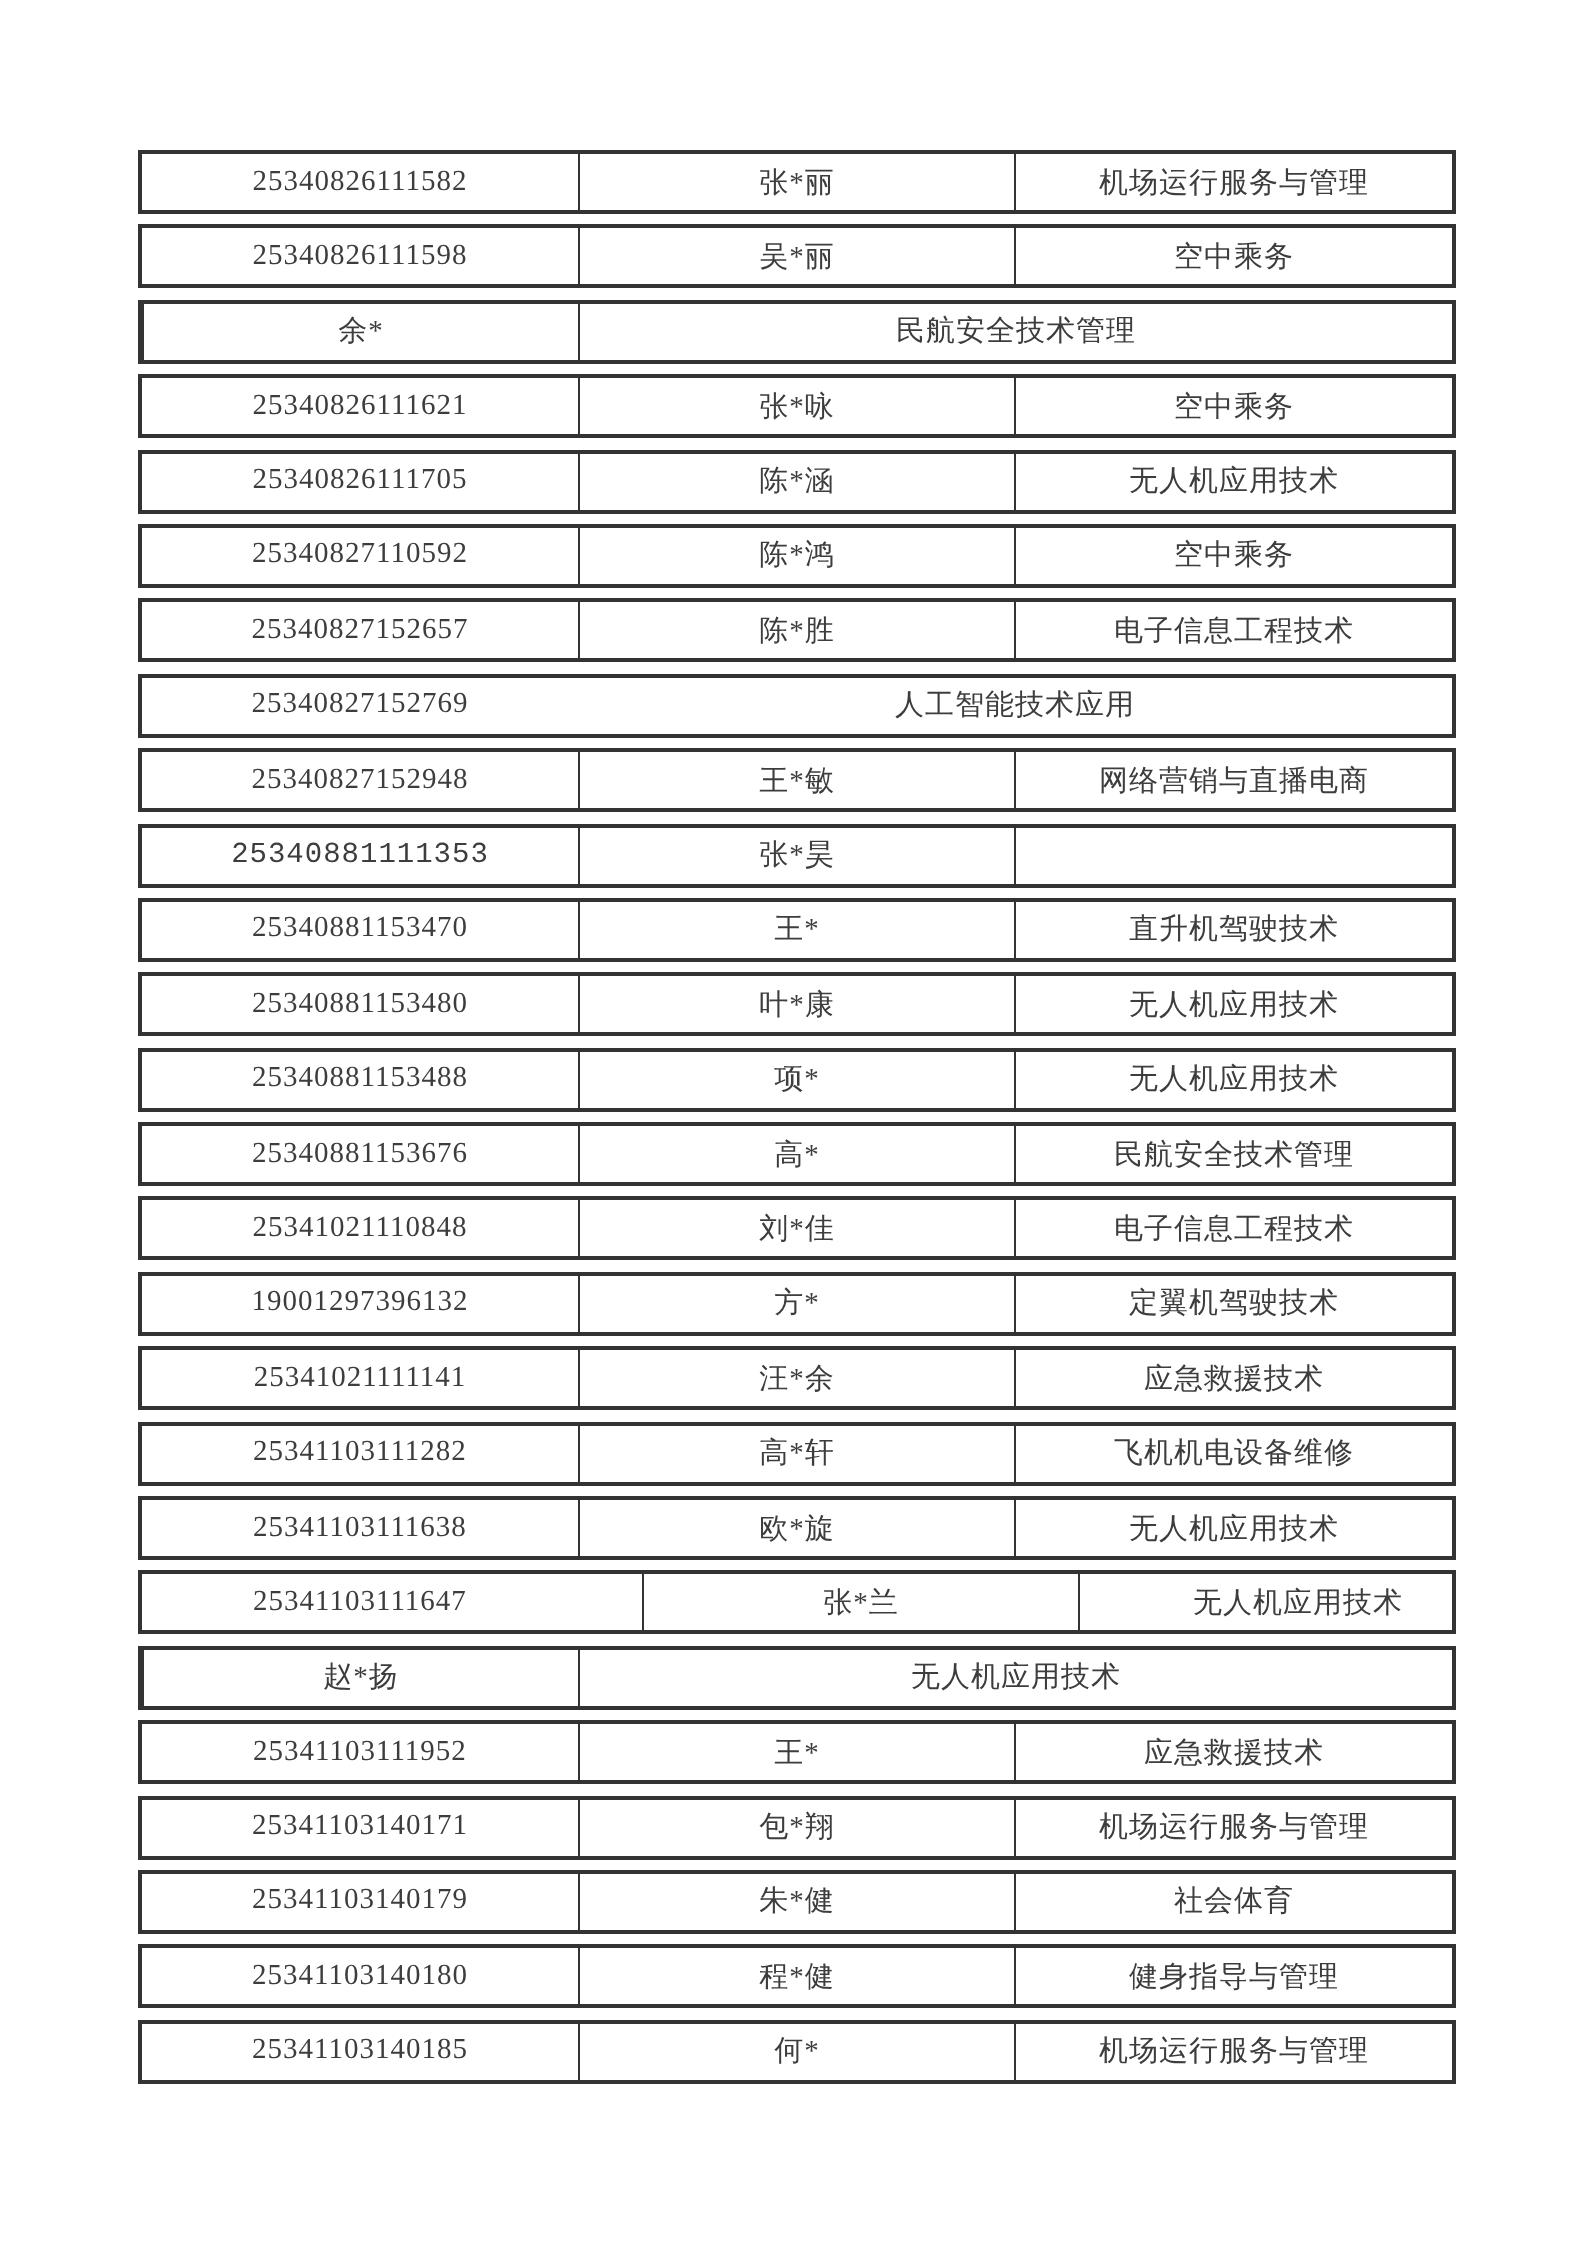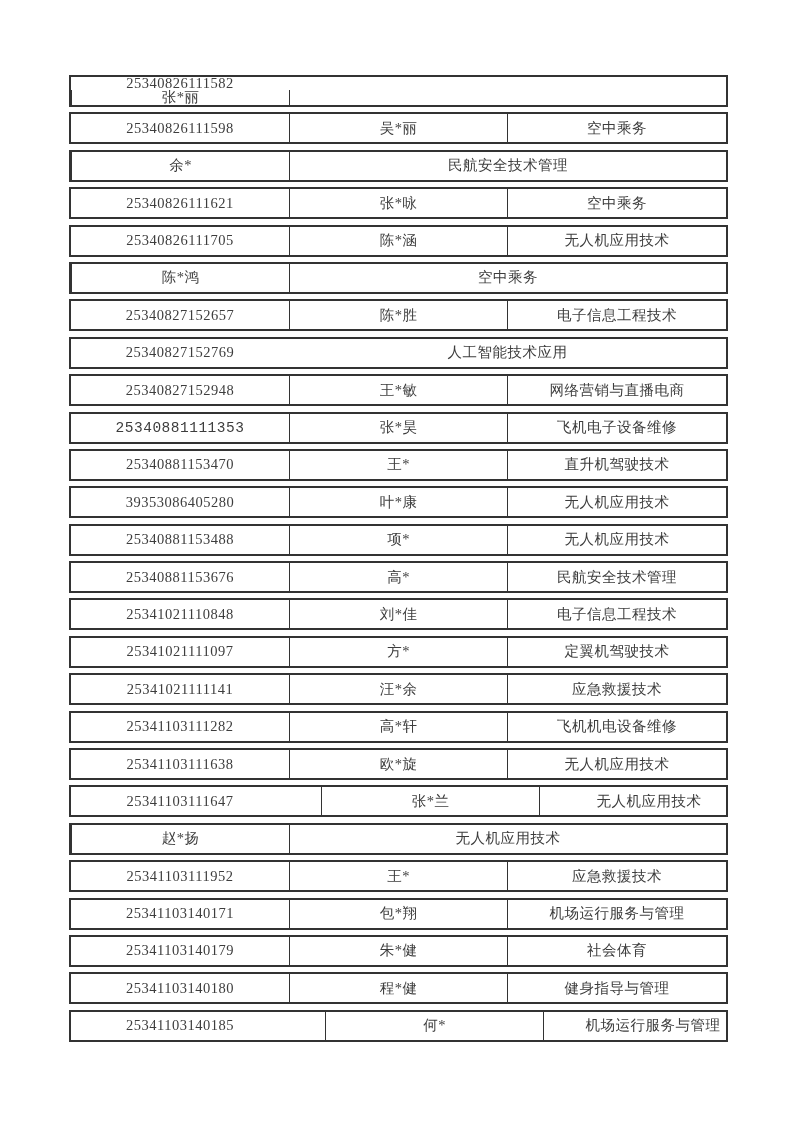--- a/index.html
+++ b/index.html
@@ -20,41 +20,41 @@
     width: 659px;
   }
   .t-row {
     display: flex;
     width: 659px;
     height: 32px;
     border: 2px solid #333333;
     margin-bottom: 5.4px;
     background: #ffffff;
   }
-  .t-row:last-child { margin-bottom: 0; gap: 36px; }
+  .t-row:last-child { margin-bottom: 0; }
   .t-cell {
     display: flex;
     align-items: center;
     justify-content: center;
     font-size: 14.5px;
     color: #3d3d3d;
     letter-spacing: 0.5px;
     white-space: nowrap;
     overflow: hidden;
   }
   .t-cell.c-id    { width: 218px; }
   .t-cell.c-name  { width: 219px; border-left: 1.5px solid #333333; border-right: 1.5px solid #333333; }
   .t-cell.c-major { flex: 1; }
 </style>
 </head>
 <body>
 
 <div class="page">
   <div class="admission-table">
-      <div class="t-row" style="border-color: rgb(51, 51, 51); flex-direction: column;">
+      <div class="t-row" style="border-color: rgb(51, 51, 51);">
     <div class="t-cell c-id" style="color: rgb(61, 61, 61);">25340826111582</div>
     <div class="t-cell c-name" style="color: rgb(61, 61, 61); border-left-color: rgb(51, 51, 51); border-right-color: rgb(51, 51, 51);">张*丽</div>
     <div class="t-cell c-major" style="color: rgb(61, 61, 61);">机场运行服务与管理</div>
   </div>
       <div class="t-row" style="border-color: rgb(51, 51, 51);">
     <div class="t-cell c-id" style="color: rgb(61, 61, 61);">25340826111598</div>
     <div class="t-cell c-name" style="color: rgb(61, 61, 61); border-left-color: rgb(51, 51, 51); border-right-color: rgb(51, 51, 51);">吴*丽</div>
     <div class="t-cell c-major" style="color: rgb(61, 61, 61);">空中乘务</div>
   </div>
       <div class="t-row" style="border-color: rgb(51, 51, 51);">
@@ -65,69 +65,69 @@
     <div class="t-cell c-id" style="color: rgb(61, 61, 61);">25340826111621</div>
     <div class="t-cell c-name" style="color: rgb(61, 61, 61); border-left-color: rgb(51, 51, 51); border-right-color: rgb(51, 51, 51);">张*咏</div>
     <div class="t-cell c-major" style="color: rgb(61, 61, 61);">空中乘务</div>
   </div>
       <div class="t-row" style="border-color: rgb(51, 51, 51);">
     <div class="t-cell c-id" style="color: rgb(61, 61, 61);">25340826111705</div>
     <div class="t-cell c-name" style="color: rgb(61, 61, 61); border-left-color: rgb(51, 51, 51); border-right-color: rgb(51, 51, 51);">陈*涵</div>
     <div class="t-cell c-major" style="color: rgb(61, 61, 61);">无人机应用技术</div>
   </div>
       <div class="t-row" style="border-color: rgb(51, 51, 51);">
+    <div class="t-cell c-id" style="color: rgb(61, 61, 61);">25340827110592</div>
     <div class="t-cell c-name" style="color: rgb(61, 61, 61); border-left-color: rgb(51, 51, 51); border-right-color: rgb(51, 51, 51);">陈*鸿</div>
     <div class="t-cell c-major" style="color: rgb(61, 61, 61);">空中乘务</div>
   </div>
       <div class="t-row" style="border-color: rgb(51, 51, 51);">
     <div class="t-cell c-id" style="color: rgb(61, 61, 61);">25340827152657</div>
     <div class="t-cell c-name" style="color: rgb(61, 61, 61); border-left-color: rgb(51, 51, 51); border-right-color: rgb(51, 51, 51);">陈*胜</div>
     <div class="t-cell c-major" style="color: rgb(61, 61, 61);">电子信息工程技术</div>
   </div>
       <div class="t-row" style="border-color: rgb(51, 51, 51);">
     <div class="t-cell c-id" style="color: rgb(61, 61, 61);">25340827152769</div>
     <div class="t-cell c-major" style="color: rgb(61, 61, 61);">人工智能技术应用</div>
   </div>
       <div class="t-row" style="border-color: rgb(51, 51, 51);">
     <div class="t-cell c-id" style="color: rgb(61, 61, 61);">25340827152948</div>
     <div class="t-cell c-name" style="color: rgb(61, 61, 61); border-left-color: rgb(51, 51, 51); border-right-color: rgb(51, 51, 51);">王*敏</div>
     <div class="t-cell c-major" style="color: rgb(61, 61, 61);">网络营销与直播电商</div>
   </div>
       <div class="t-row" style="border-color: rgb(51, 51, 51);">
     <div class="t-cell c-id" style="color: rgb(61, 61, 61); font-family: Liberation Mono, monospace;">25340881111353</div>
     <div class="t-cell c-name" style="color: rgb(61, 61, 61); border-left-color: rgb(51, 51, 51); border-right-color: rgb(51, 51, 51);">张*昊</div>
-    <div class="t-cell c-major" style="color: rgb(61, 61, 61);">飞机电子设备维修</div>
   </div>
       <div class="t-row" style="border-color: rgb(51, 51, 51);">
     <div class="t-cell c-id" style="color: rgb(61, 61, 61);">25340881153470</div>
     <div class="t-cell c-name" style="color: rgb(61, 61, 61); border-left-color: rgb(51, 51, 51); border-right-color: rgb(51, 51, 51);">王*</div>
     <div class="t-cell c-major" style="color: rgb(61, 61, 61);">直升机驾驶技术</div>
   </div>
       <div class="t-row" style="border-color: rgb(51, 51, 51);">
-    <div class="t-cell c-id" style="color: rgb(61, 61, 61);">39353086405280</div>
+    <div class="t-cell c-id" style="color: rgb(61, 61, 61);">25340881153480</div>
     <div class="t-cell c-name" style="color: rgb(61, 61, 61); border-left-color: rgb(51, 51, 51); border-right-color: rgb(51, 51, 51);">叶*康</div>
     <div class="t-cell c-major" style="color: rgb(61, 61, 61);">无人机应用技术</div>
   </div>
       <div class="t-row" style="border-color: rgb(51, 51, 51);">
     <div class="t-cell c-id" style="color: rgb(61, 61, 61);">25340881153488</div>
     <div class="t-cell c-name" style="color: rgb(61, 61, 61); border-left-color: rgb(51, 51, 51); border-right-color: rgb(51, 51, 51);">项*</div>
     <div class="t-cell c-major" style="color: rgb(61, 61, 61);">无人机应用技术</div>
   </div>
       <div class="t-row" style="border-color: rgb(51, 51, 51);">
     <div class="t-cell c-id" style="color: rgb(61, 61, 61);">25340881153676</div>
     <div class="t-cell c-name" style="color: rgb(61, 61, 61); border-left-color: rgb(51, 51, 51); border-right-color: rgb(51, 51, 51);">高*</div>
     <div class="t-cell c-major" style="color: rgb(61, 61, 61);">民航安全技术管理</div>
   </div>
       <div class="t-row" style="border-color: rgb(51, 51, 51);">
     <div class="t-cell c-id" style="color: rgb(61, 61, 61);">25341021110848</div>
     <div class="t-cell c-name" style="color: rgb(61, 61, 61); border-left-color: rgb(51, 51, 51); border-right-color: rgb(51, 51, 51);">刘*佳</div>
     <div class="t-cell c-major" style="color: rgb(61, 61, 61);">电子信息工程技术</div>
   </div>
       <div class="t-row" style="border-color: rgb(51, 51, 51);">
-    <div class="t-cell c-id" style="color: rgb(61, 61, 61);">25341021111097</div>
+    <div class="t-cell c-id" style="color: rgb(61, 61, 61);">19001297396132</div>
     <div class="t-cell c-name" style="color: rgb(61, 61, 61); border-left-color: rgb(51, 51, 51); border-right-color: rgb(51, 51, 51);">方*</div>
     <div class="t-cell c-major" style="color: rgb(61, 61, 61);">定翼机驾驶技术</div>
   </div>
       <div class="t-row" style="border-color: rgb(51, 51, 51);">
     <div class="t-cell c-id" style="color: rgb(61, 61, 61);">25341021111141</div>
     <div class="t-cell c-name" style="color: rgb(61, 61, 61); border-left-color: rgb(51, 51, 51); border-right-color: rgb(51, 51, 51);">汪*余</div>
     <div class="t-cell c-major" style="color: rgb(61, 61, 61);">应急救援技术</div>
   </div>
       <div class="t-row" style="border-color: rgb(51, 51, 51);">
     <div class="t-cell c-id" style="color: rgb(61, 61, 61);">25341103111282</div>

